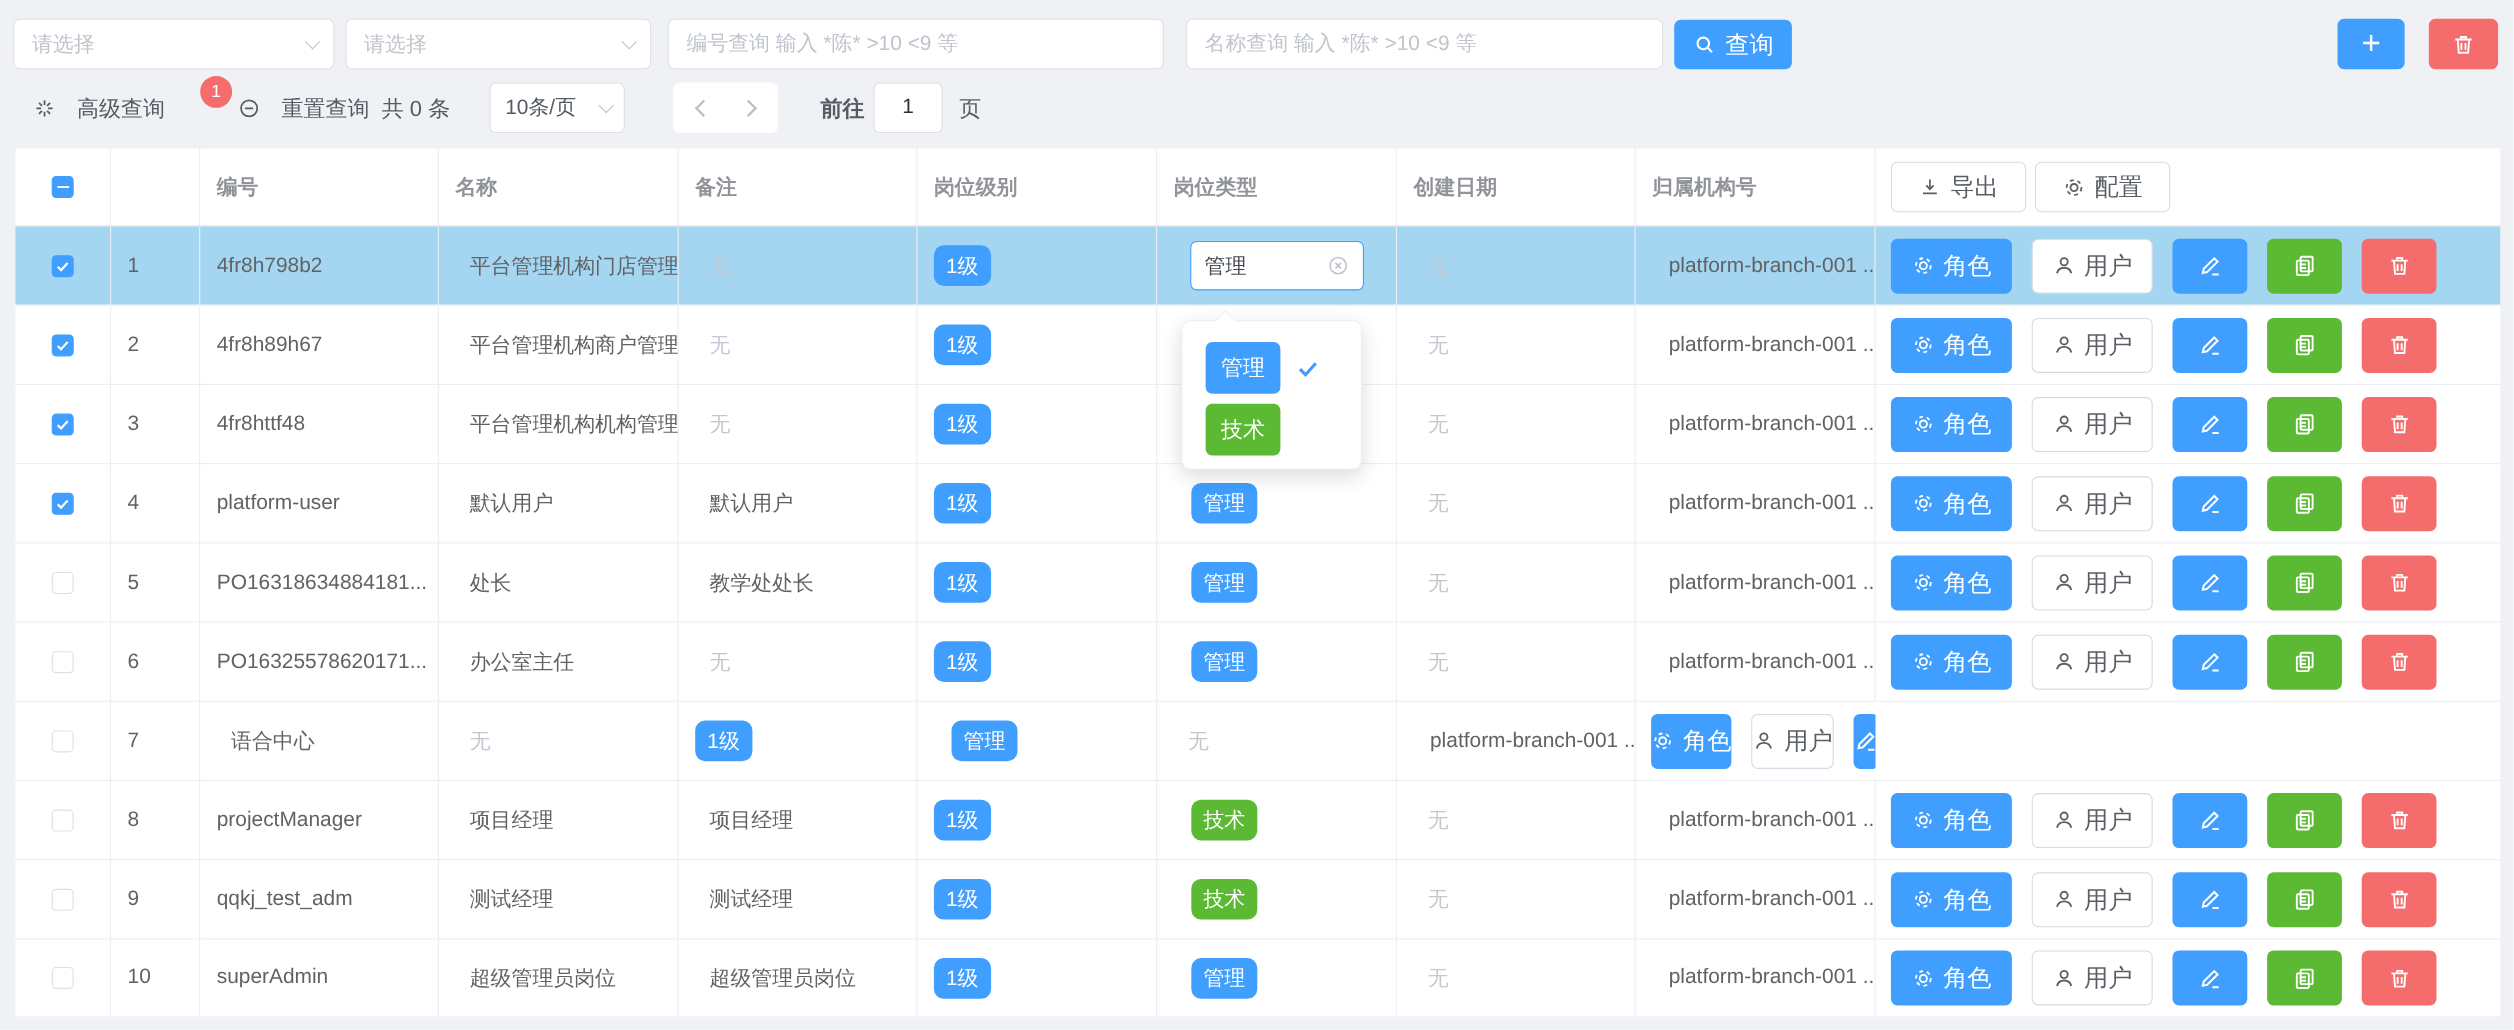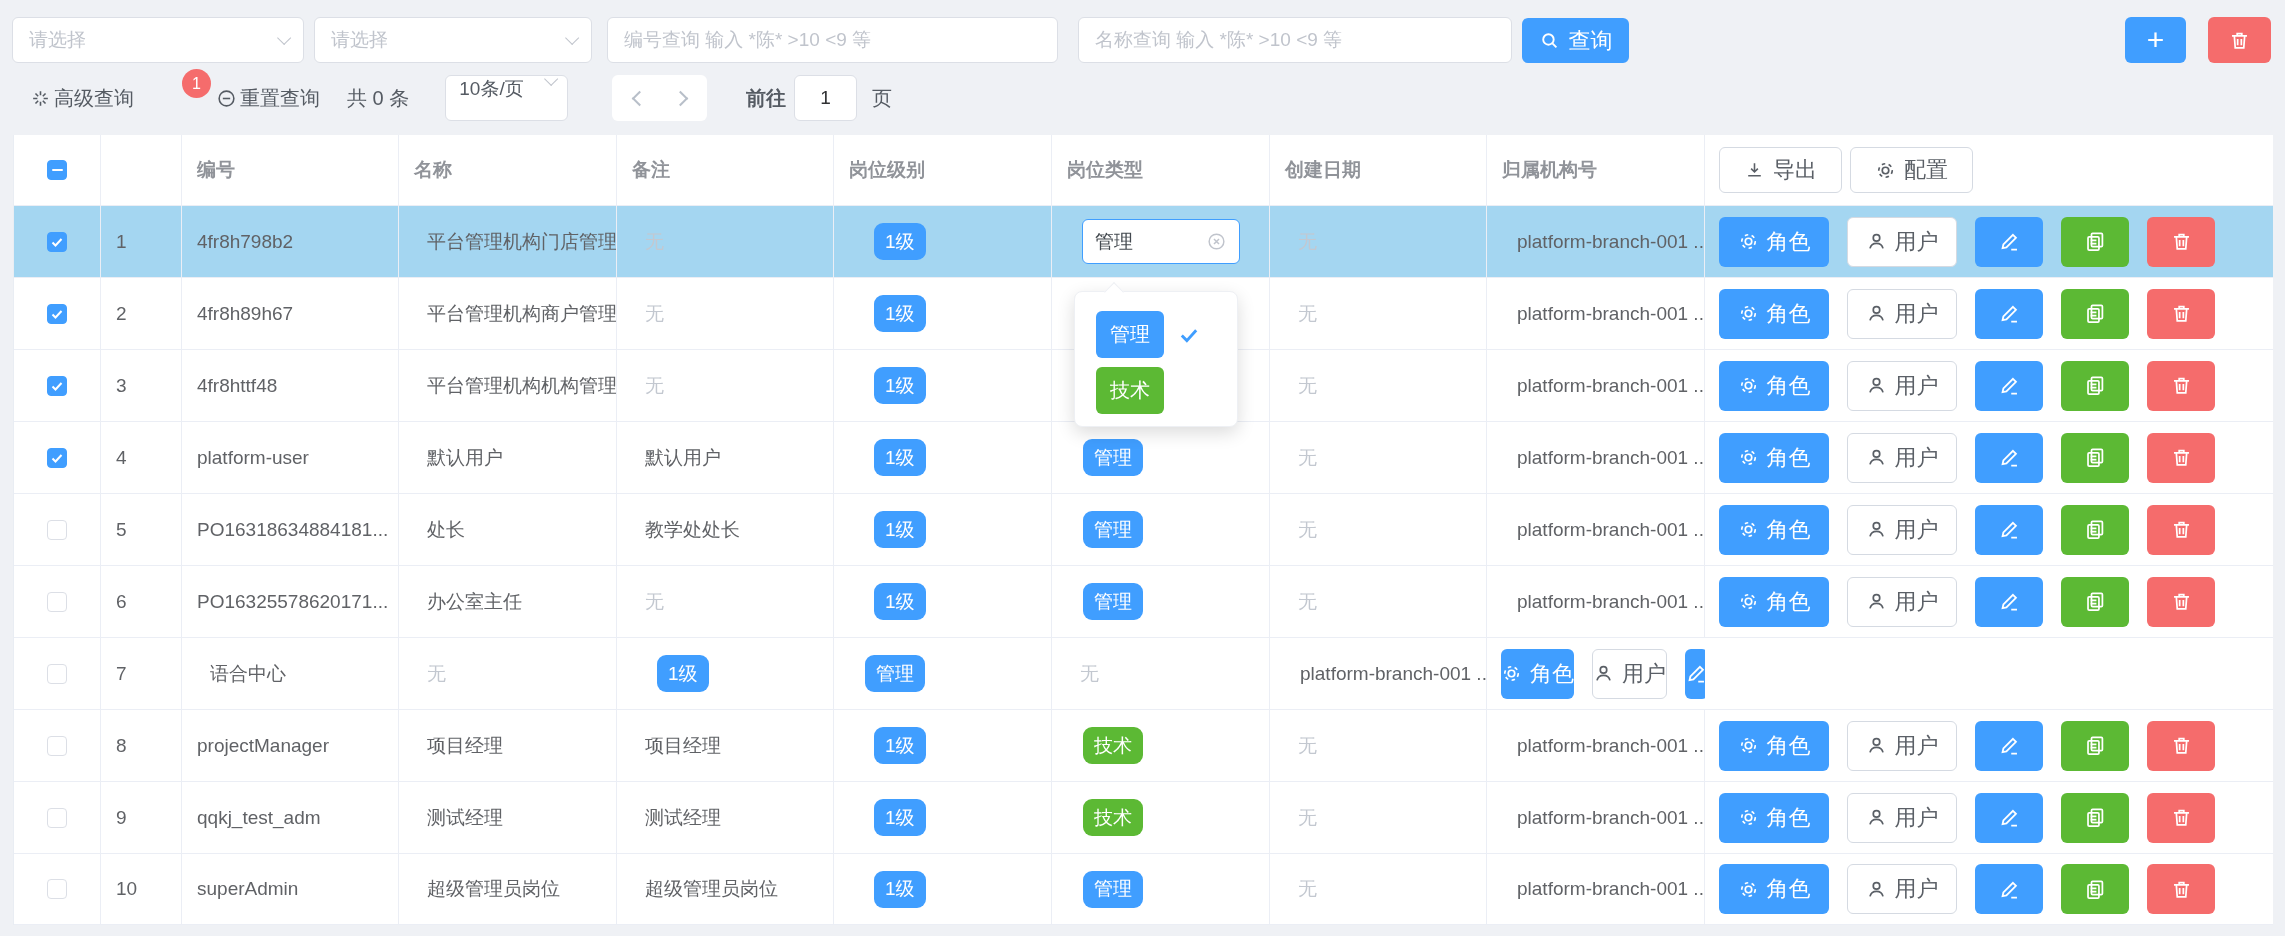--- a/index.html
+++ b/index.html
@@ -21,26 +21,26 @@
   input.inp::placeholder { color: #c0c4cc; }
   .btn { border: none; cursor: pointer; font-family: "Liberation Sans", sans-serif; font-size: 22px; display: inline-flex; align-items: center; justify-content: center; border-radius: 6px; }
   .primary { background: #409eff; color: #fff; }
   .danger  { background: #f56c6c; color: #fff; }
   .plain   { background: #fff; color: #5a5f66; border: 1px solid #d5dae2; }
   .search-btn { position: absolute; left: 1522px; top: 18px; width: 107px; height: 45px; gap: 9px; }
   .add-btn    { position: absolute; left: 2125px; top: 17px; width: 61px; height: 46px; font-size: 30px; font-weight: 400; }
   .top-del-btn{ position: absolute; left: 2208px; top: 17px; width: 63px; height: 46px; }
   
   .fbar { position: absolute; left: 0; top: 75px; width: 100%; height: 46px; }
-  .flabel { position: absolute; display: flex; align-items: center; gap: 3px; height: 46px; color: #555b63; cursor: pointer; font-size: 20px; }
+  .flabel { position: absolute; display: flex; align-items: center; gap: 19px; height: 46px; color: #555b63; cursor: pointer; font-size: 20px; }
   .adv { left: 30px; }
   .adv-badge { position: absolute; left: 152px; top: -6px; width: 29px; height: 29px; border-radius: 50%; background: #f56c6c; color: #fff; font-size: 16px; display: flex; align-items: center; justify-content: center; }
   .reset { left: 216px; }
   .total { position: absolute; left: 347px; height: 46px; display: flex; align-items: center; color: #555b63; font-size: 20px; text-align: center; }
-  .psize { position: absolute; left: 445px; top: 0; width: 123px; height: 46px; background:#fff; border:1px solid #dcdfe6; border-radius:6px; display:flex; align-items:flex-start; justify-content:center; gap:20px; color:#555b63; cursor:pointer; font-size:19px;}
+  .psize { position: absolute; left: 445px; top: 0; width: 123px; height: 46px; background:#fff; border:1px solid #dcdfe6; border-radius:6px; display:flex; align-items:center; justify-content:center; gap:20px; color:#555b63; cursor:pointer; font-size:19px;}
   .pager { position: absolute; left: 612px; top: 0; width: 95px; height: 46px; background: #fff; border-radius: 6px; display: flex; align-items: center; justify-content: center; gap: 30px; }
   .pg-ar { width: 11px; height: 11px; border-left: 2px solid #b8bfc9; border-bottom: 2px solid #b8bfc9; cursor: pointer; }
   .pg-prev { transform: rotate(45deg); }
   .pg-next { transform: rotate(225deg); }
   .goto-label { position: absolute; left: 746px; height: 46px; display: flex; align-items: center; color: #555b63; font-size: 20px; font-weight: bold; }
   .goto-inp { position: absolute; left: 794px; top: 0; width: 63px; height: 46px; background: #fff; border: 1px solid #dcdfe6; border-radius: 6px; text-align: center; font-size: 19px; color: #303133; outline: none; }
   .goto-unit { position: absolute; left: 872px; height: 46px; display: flex; align-items: center; color: #555b63; font-size: 20px; }
   
   .table { position: absolute; left: 13px; top: 135px; width: 2260px; background: #fff; border-left: 1px solid #e9edf3; }
   .thead, .tr { display: grid; grid-template-columns: 87px 81px 217px 218px 217px 218px 218px 217px 218px 569px; }
@@ -58,21 +58,21 @@
   
   .checkbox { width: 20px; height: 20px; border: 1px solid #dcdfe6; border-radius: 4px; background: #fff; cursor: pointer; display: flex; align-items: center; justify-content: center; }
   .checkbox svg { display: none; width: 14px; height: 14px; stroke: #fff; stroke-width: 2; fill: none; }
   .checkbox.checked, .checkbox.indet { background: #409eff; border-color: #409eff; }
   .checkbox.checked svg { display: block; }
   .checkbox.indet .dash { display: block; width: 11px; height: 2.5px; background: #fff; border-radius: 1px; }
   
   .badge { display: inline-flex; align-items: center; justify-content: center; height: 37px; min-width: 49px; padding: 0 11px; border-radius: 9px; color: #fff; font-size: 19px; flex: none; }
   .badge.blue { background: #409eff; }
   .badge.green { background: #5cb934; }
-  .lvl { margin-left: 25px; }
+  .lvl { }
   .tbadge { margin-left: 16px; }
   
   .col-actions { gap: 18px; padding-left: 14px; }
   .role-btn { width: 110px; height: 50px; gap: 8px; }
   .user-btn { width: 110px; height: 50px; gap: 8px; }
   .sq-btn { width: 68px; height: 50px; }
   .hdr-btn { height: 46px; gap: 8px; padding: 0 24px; }
   .hdr-actions { gap: 8px; padding-left: 14px; }
   .ic { width: 21px; height: 21px; flex: none; }
   .ic2 { width: 23px; height: 23px; flex: none; }

